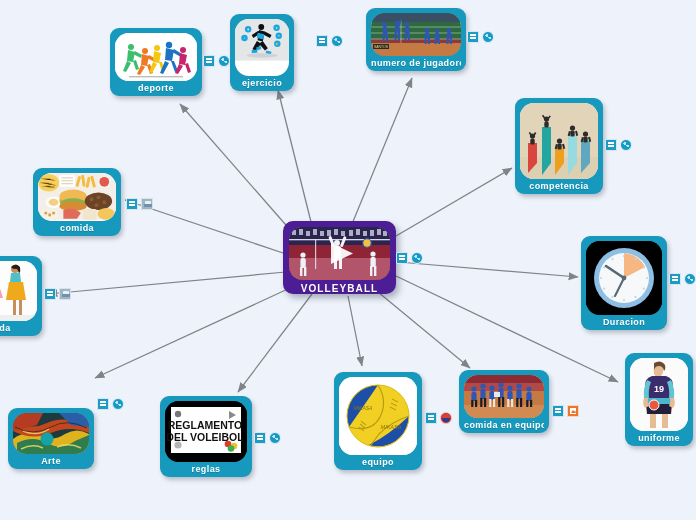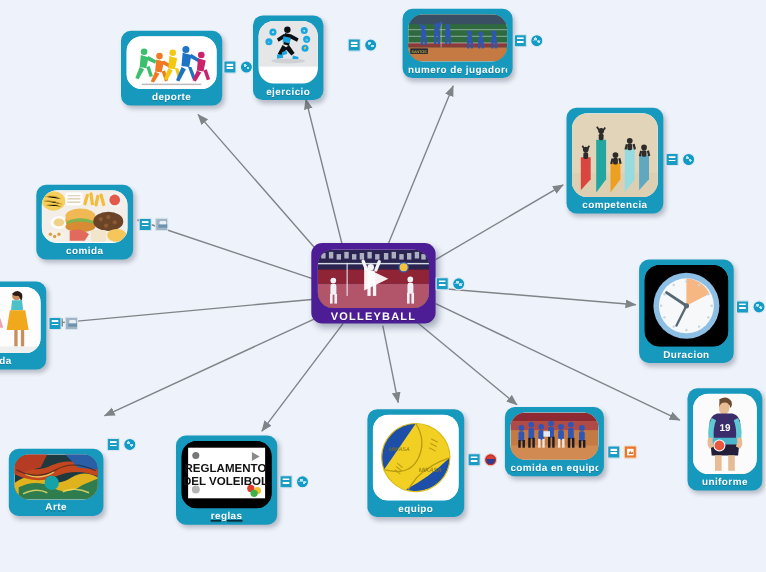--- a/index.html
+++ b/index.html
@@ -568,21 +568,21 @@
         <circle cx="39" cy="39" r="31" fill="none" stroke="#d8bb15" stroke-width="1"></circle>
       </svg>
     </div>
     <div class="caption">equipo</div>
   </div>
   <div class="badges" style="left:425px;top:412px;">
     <span class="badge note"></span>
     <span class="badge ball"></span>
   </div>
 
-  <div class="node" style="left:160px;top:396px;width:92px;height:81px;text-decoration:underline;">
+  <div class="node" style="left:160px;top:396px;width:92px;height:81px;">
     <div class="thumb" style="height:61px;background:#000;">
       <svg class="ill" viewBox="0 0 82 61" preserveAspectRatio="none">
         <rect width="82" height="61" fill="#000000"></rect>
         <rect x="6" y="6" width="70" height="46" fill="#ffffff"></rect>
         <circle cx="13" cy="13" r="3.2" fill="#777"></circle>
         <path d="M64,10 l7,4 l-7,4z" fill="#8a8a8a"></path>
         <circle cx="13" cy="44" r="3.6" fill="#b5b5b5"></circle>
         <g>
             <circle cx="63" cy="43" r="3.3" fill="#e33a2e"></circle>
             <circle cx="69" cy="45" r="3.3" fill="#f2c12a"></circle>

